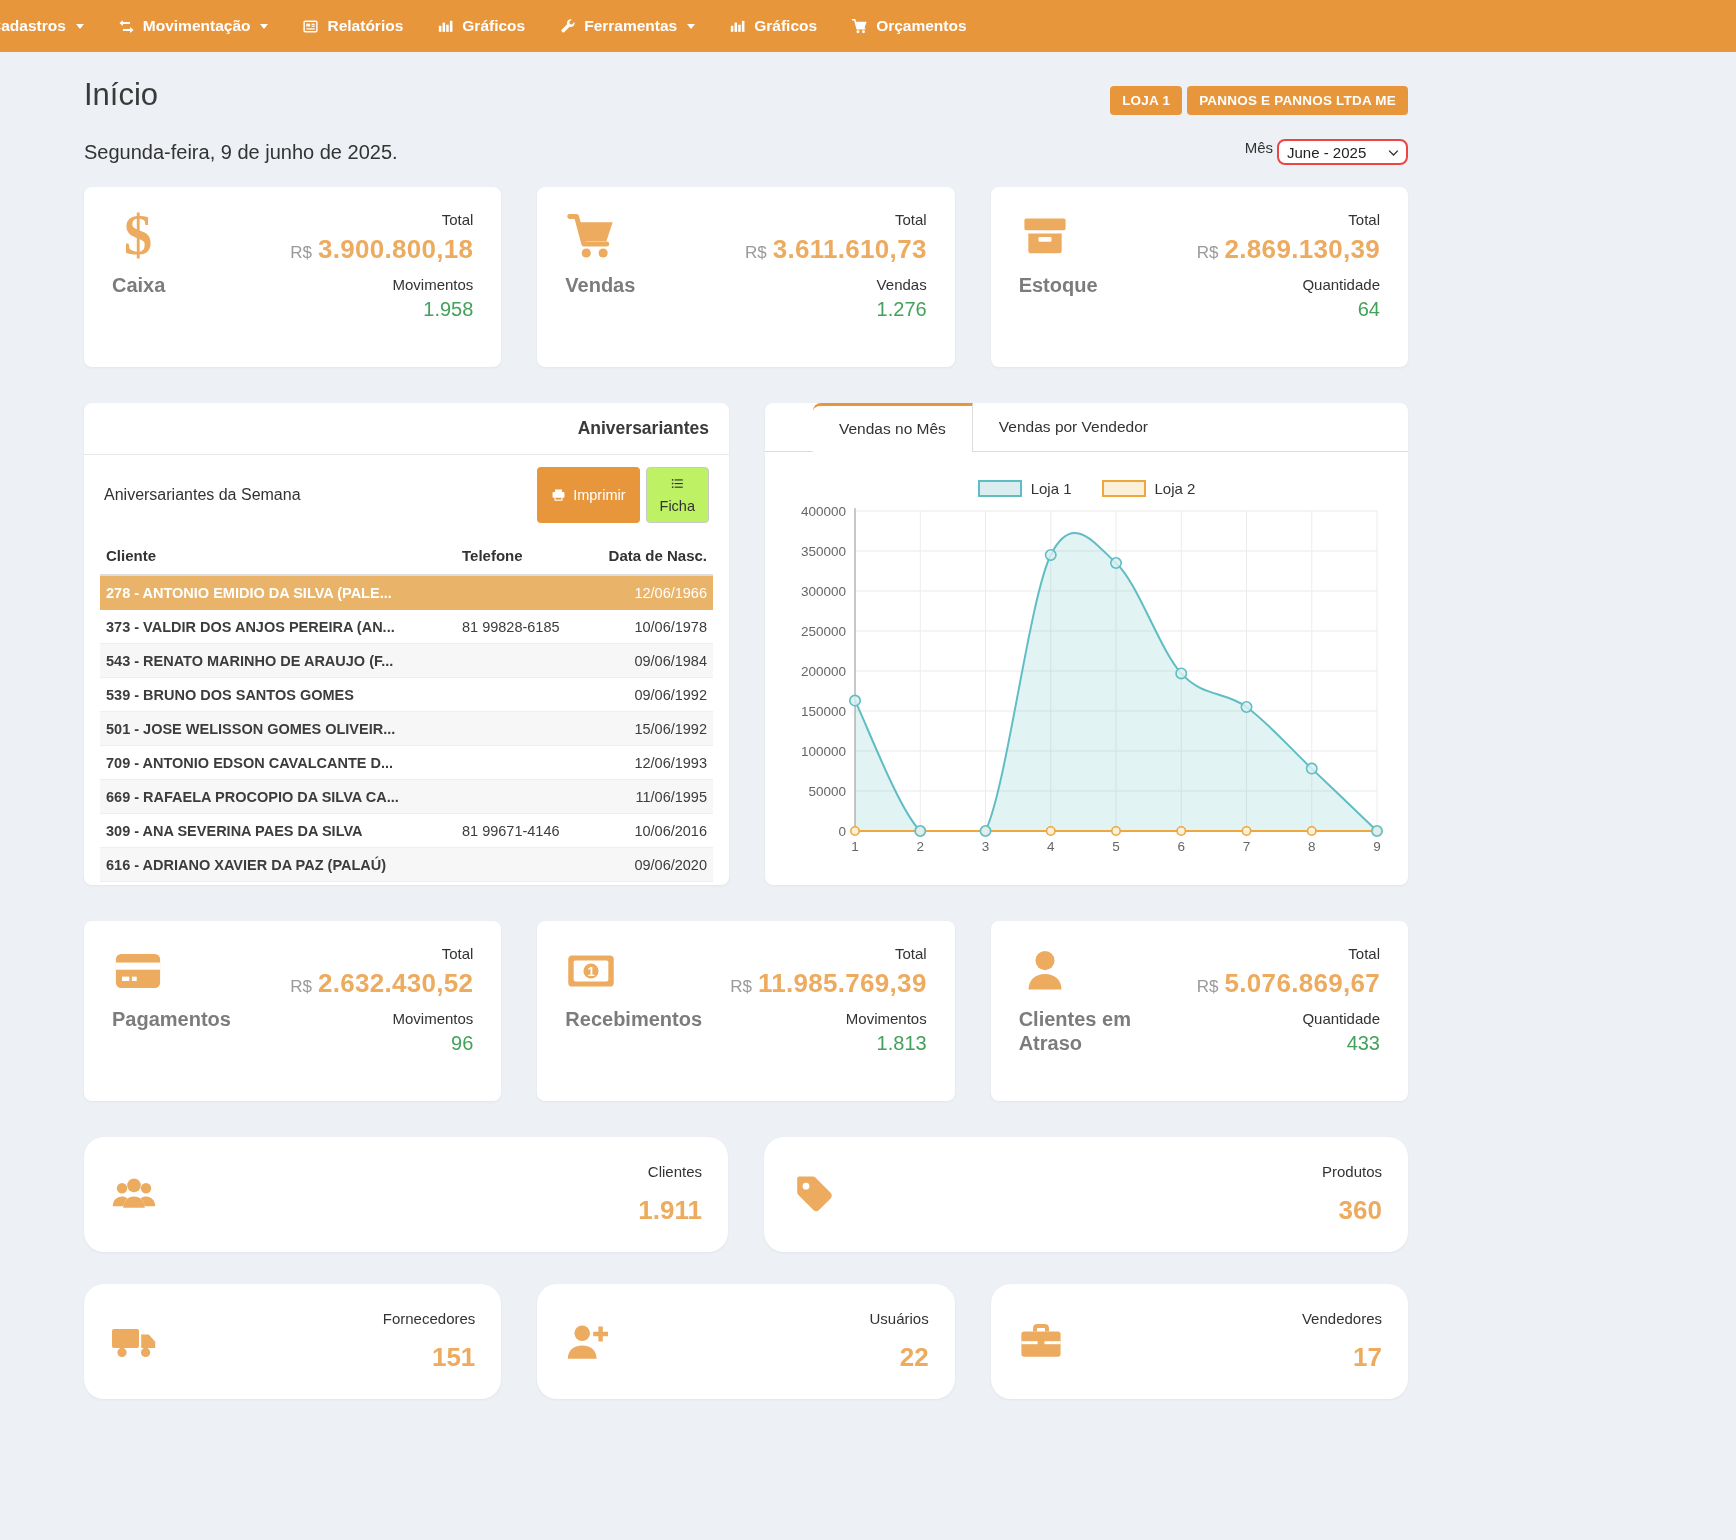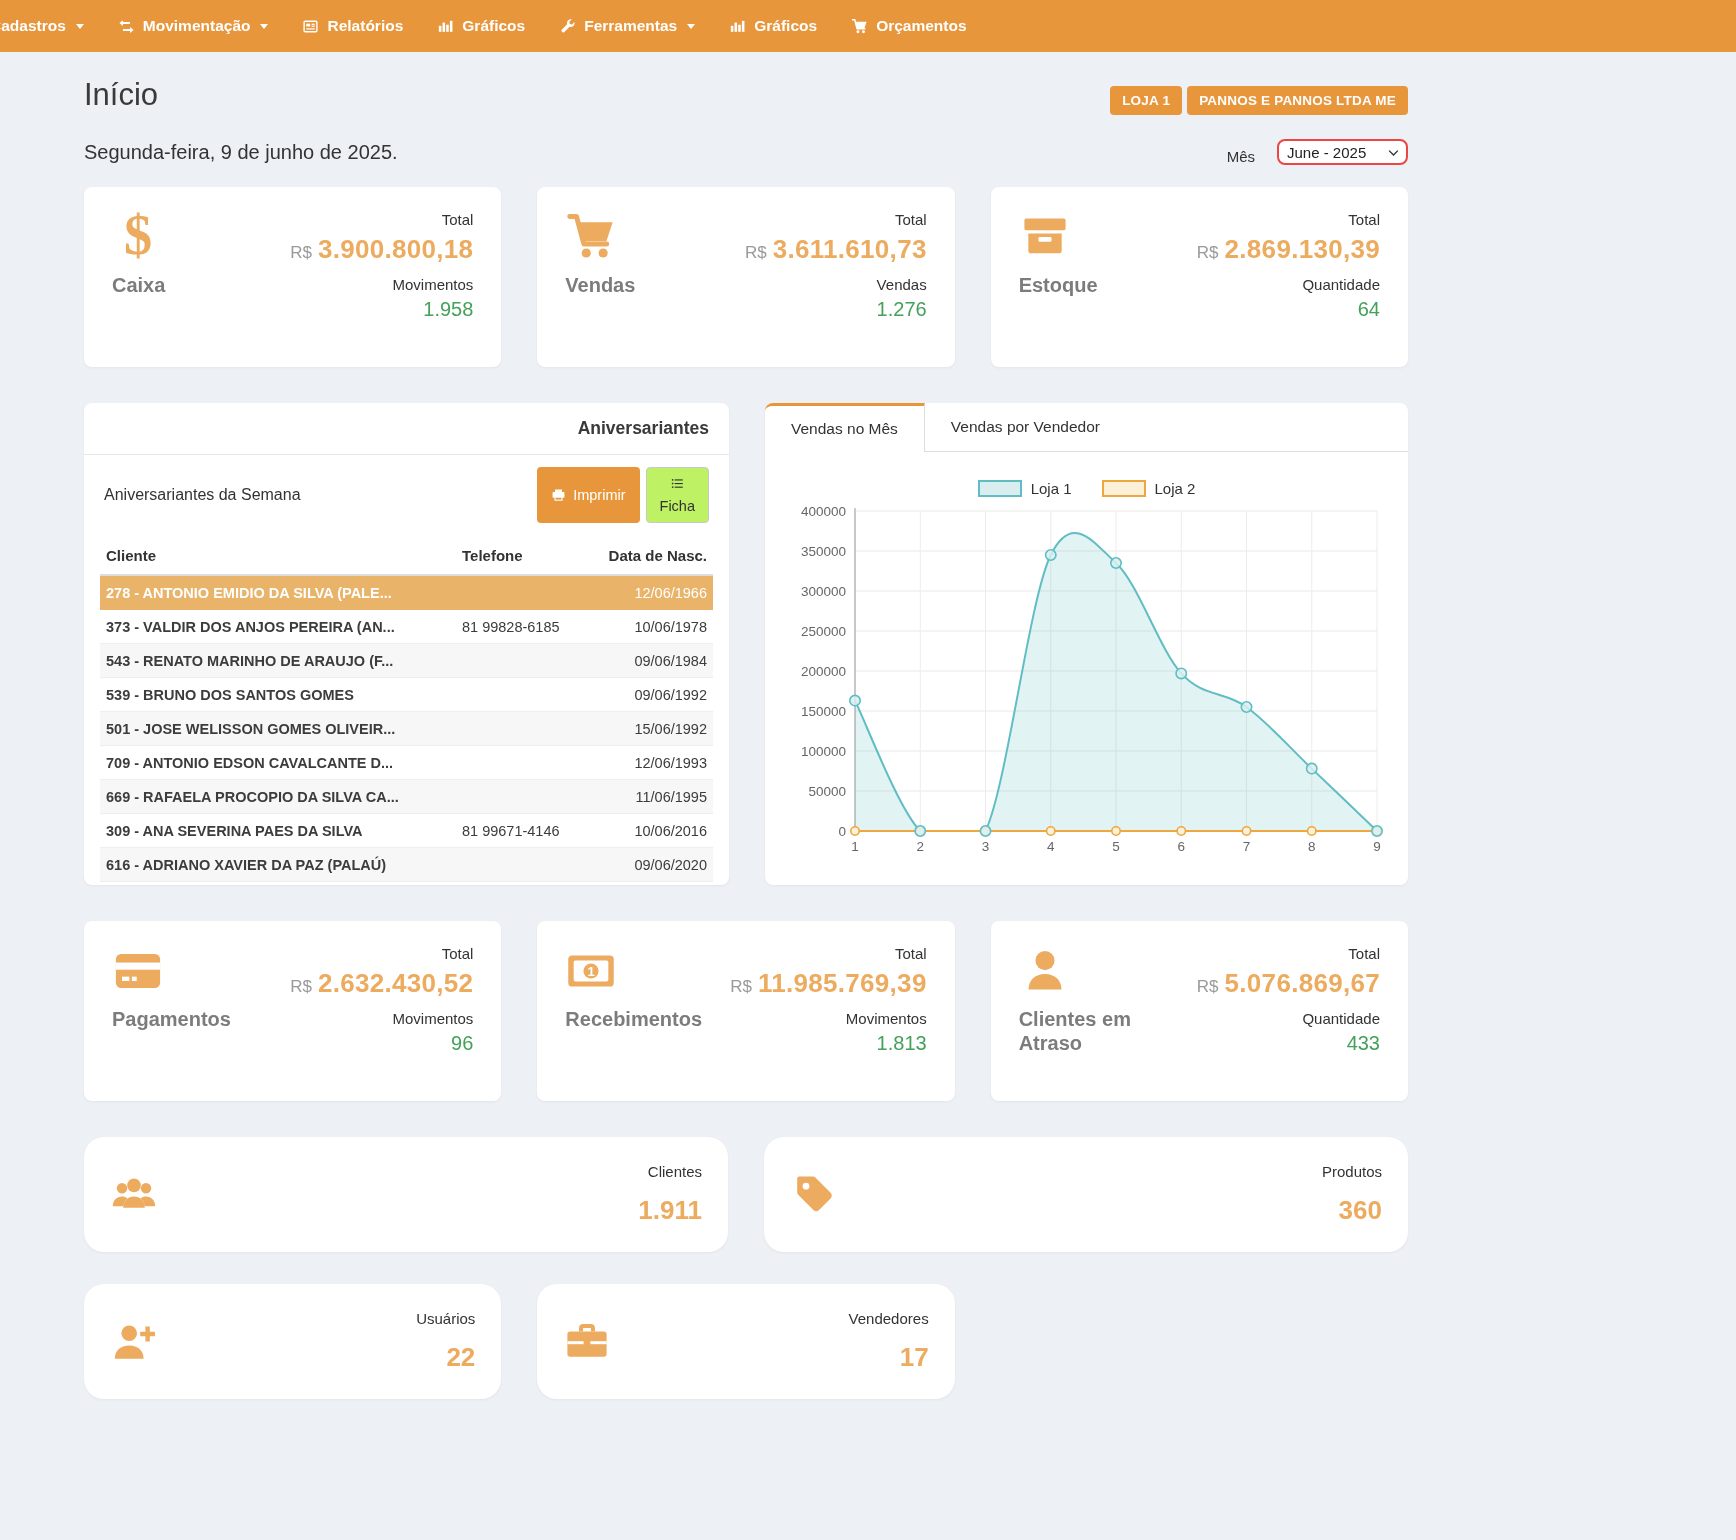--- a/index.html
+++ b/index.html
@@ -19,21 +19,21 @@
     border-top:5px solid #fff; margin-left:2px; }
   
   .content { width:1324px; margin-left:84px; }
   .header-top { display:flex; justify-content:space-between; align-items:flex-start; margin-top:26px; }
   .page-title { font-size:31px; font-weight:400; color:#3a3a3a; line-height:1.1; }
   .badges { display:flex; gap:5px; margin-top:8px; }
   .badge { background:#e8963c; color:#fff; font-weight:700; font-size:13.5px; padding:7px 12px;
     border-radius:4px; letter-spacing:.2px; cursor:pointer; }
   .date-row { display:flex; justify-content:space-between; align-items:center; margin-top:24px; margin-bottom:22px; }
   .date-text { font-size:20px; color:#333; }
-  .month-picker { display:flex; align-items:flex-end; gap:22px; font-size:15px;margin-left:36px; }
+  .month-picker { display:flex; align-items:flex-start; gap:4px; font-size:15px;margin-left:36px; }
   .select-wrap { position:relative; }
   select { appearance:none; -webkit-appearance:none; width:131px; height:26px; border:2px solid #ef4444;
     background:#fff; font-size:15px; padding:0 28px 0 8px; border-radius:8px; font-family:inherit; color:#222; }
   .select-chevron { position:absolute; right:7px; top:6px; width:15px; height:15px; pointer-events:none; }
   
   .grid3 { display:grid; grid-template-columns:repeat(3,1fr); gap:36px; margin-bottom:36px; }
   .grid2mid { display:grid; grid-template-columns:645px 643px; gap:36px; margin-bottom:36px; }
   .grid2 { display:grid; grid-template-columns:1fr 1fr; gap:36px; margin-bottom:32px; }
   
   .stat-card { background:#fff; border-radius:8px; padding:24px 28px; display:flex; justify-content:space-between;
@@ -68,21 +68,21 @@
   .aniv-table td.cliente { font-weight:700; max-width:330px; white-space:nowrap; overflow:hidden; }
   .aniv-table td.date { text-align:right; }
   tr.striped { background:#f7f7f8; }
   tr.highlight { background:#e9b469; }
   tr.highlight td { color:#fff; border-bottom-color:#e9b469; }
   
   .chart-panel { height:482px; display:flex; flex-direction:column; }
   .tabs { display:flex; border-bottom:1px solid #ddd; height:49px; }
   .tab { display:flex; align-items:center; padding:0 26px; font-size:15.5px; color:#333; cursor:pointer; }
   .tab.active { background:#fff; border-top:3px solid #e8963c; border-right:1px solid #ddd;
-    border-top-left-radius:8px; margin-bottom:-1px; }
+    border-top-left-radius:8px; margin-bottom:-1px;margin-left:48px; }
   .chart-body { padding:12px 20px 10px; flex:1; }
   .legend { display:flex; justify-content:center; gap:30px; align-items:center; margin:16px 0 4px; }
   .legend-item { display:flex; align-items:center; gap:9px; font-size:15px; color:#333; }
   .legend-swatch { width:44px; height:17px; border:2px solid; display:inline-block; }
   
   .wide-card { background:#fff; border-radius:20px; padding:22px 26px; display:flex; justify-content:space-between;
     align-items:center; box-shadow:0 1px 3px rgba(0,0,0,.05); min-height:115px; }
   .wide-icon { color:#ecab5e; }
   .wide-icon svg { width:48px; height:48px; display:block; }
   .wide-right { text-align:right; }
@@ -533,20 +533,34 @@
             <circle cx="8" cy="7.6" r="1.7" fill="#fff"></circle>
           </svg>
         </span>
     <div class="wide-right">
       <div class="wide-label">Produtos</div>
       <div class="wide-value">360</div>
     </div>
   </div>
 </div>
   <div class="grid3" id="count-row-2">
+  <div class="wide-card">
+    <span class="wide-icon">
+          <svg viewBox="0 0 24 24">
+            <rect x="1" y="5.5" width="13.5" height="9.5" rx="1" fill="currentColor"></rect>
+            <path fill="currentColor" d="M15.6 8.3h3.8l3.2 3.6v3.1h-7z"></path>
+            <circle cx="6" cy="17.2" r="2.3" fill="currentColor"></circle>
+            <circle cx="17.8" cy="17.2" r="2.3" fill="currentColor"></circle>
+          </svg>
+        </span>
+    <div class="wide-right">
+      <div class="wide-label">Fornecedores</div>
+      <div class="wide-value">151</div>
+    </div>
+  </div>
 
   <div class="wide-card">
     <span class="wide-icon">
           <svg viewBox="0 0 24 24">
             <circle cx="9.6" cy="7.6" r="3.9" fill="currentColor"></circle>
             <path fill="currentColor" d="M2.4 20.4c0-4 2.9-6.6 7.2-6.6s7.2 2.6 7.2 6.6z"></path>
             <path fill="currentColor" d="M17.7 4.3h2.2v2.6h2.6v2.2h-2.6v2.6h-2.2V9.1h-2.6V6.9h2.6z"></path>
           </svg>
         </span>
     <div class="wide-right">

